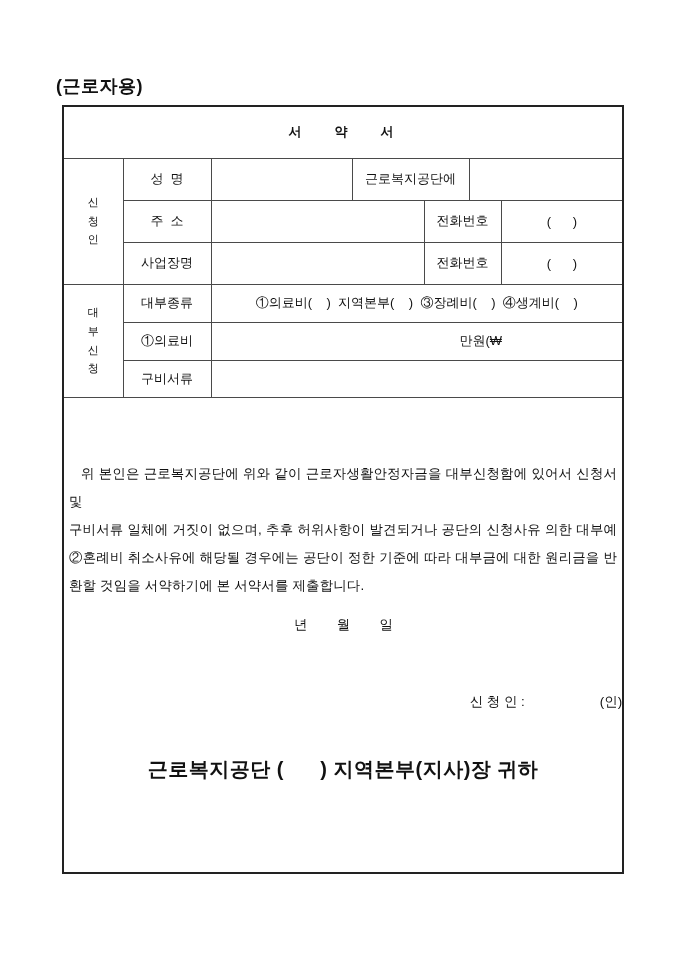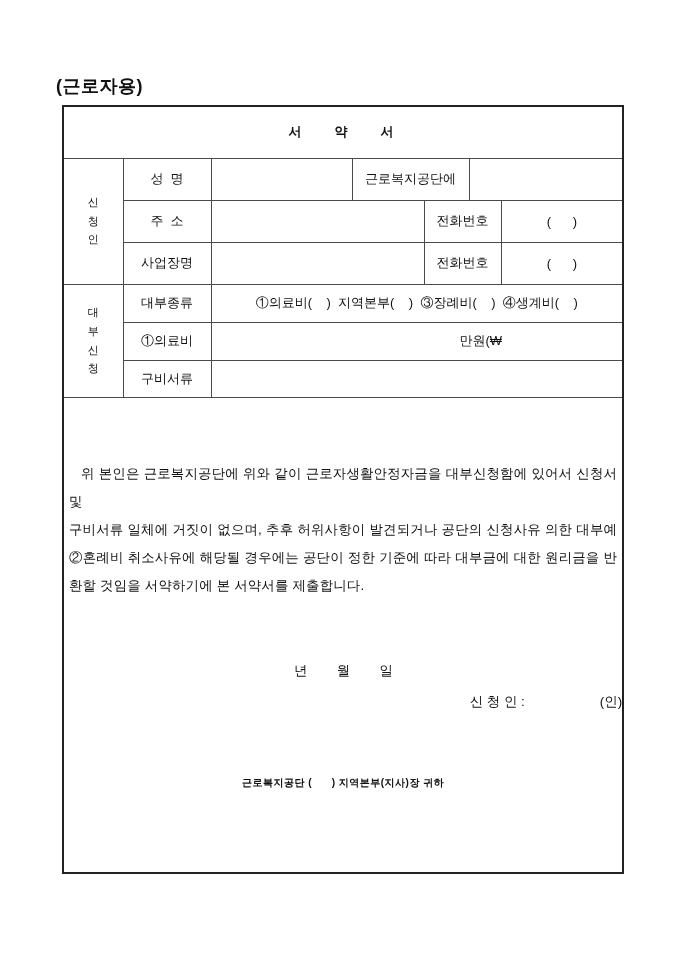--- a/index.html
+++ b/index.html
@@ -101,39 +101,38 @@
   .para-line.last {
     text-align: center;
     text-align-last: left;
   }
   .date-line {
     position: absolute;
     top: 218px;
     left: 230px;
     white-space: pre;
     letter-spacing: 1px;
-    margin-top: 46px;
   }
   .signature-row {
     position: absolute;
     top: 280px;
     left: 333px;
     right: 0;
     text-align: right;
     white-space: pre;
   }
   .seal { margin-left: 75px; }
   .recipient {
     position: absolute;
-    top: 378px;
+    top: 358px;
     left: 0;
     width: 100%;
     text-align: center;
     font-weight: bold;
-    font-size: 10px;
+    font-size: 20px;
     white-space: pre;
     letter-spacing: 0.5px;
   }
 </style>
 </head>
 <body>
 
 <div class="page">
 
   <div class="corner-label">(근로자용)</div>

